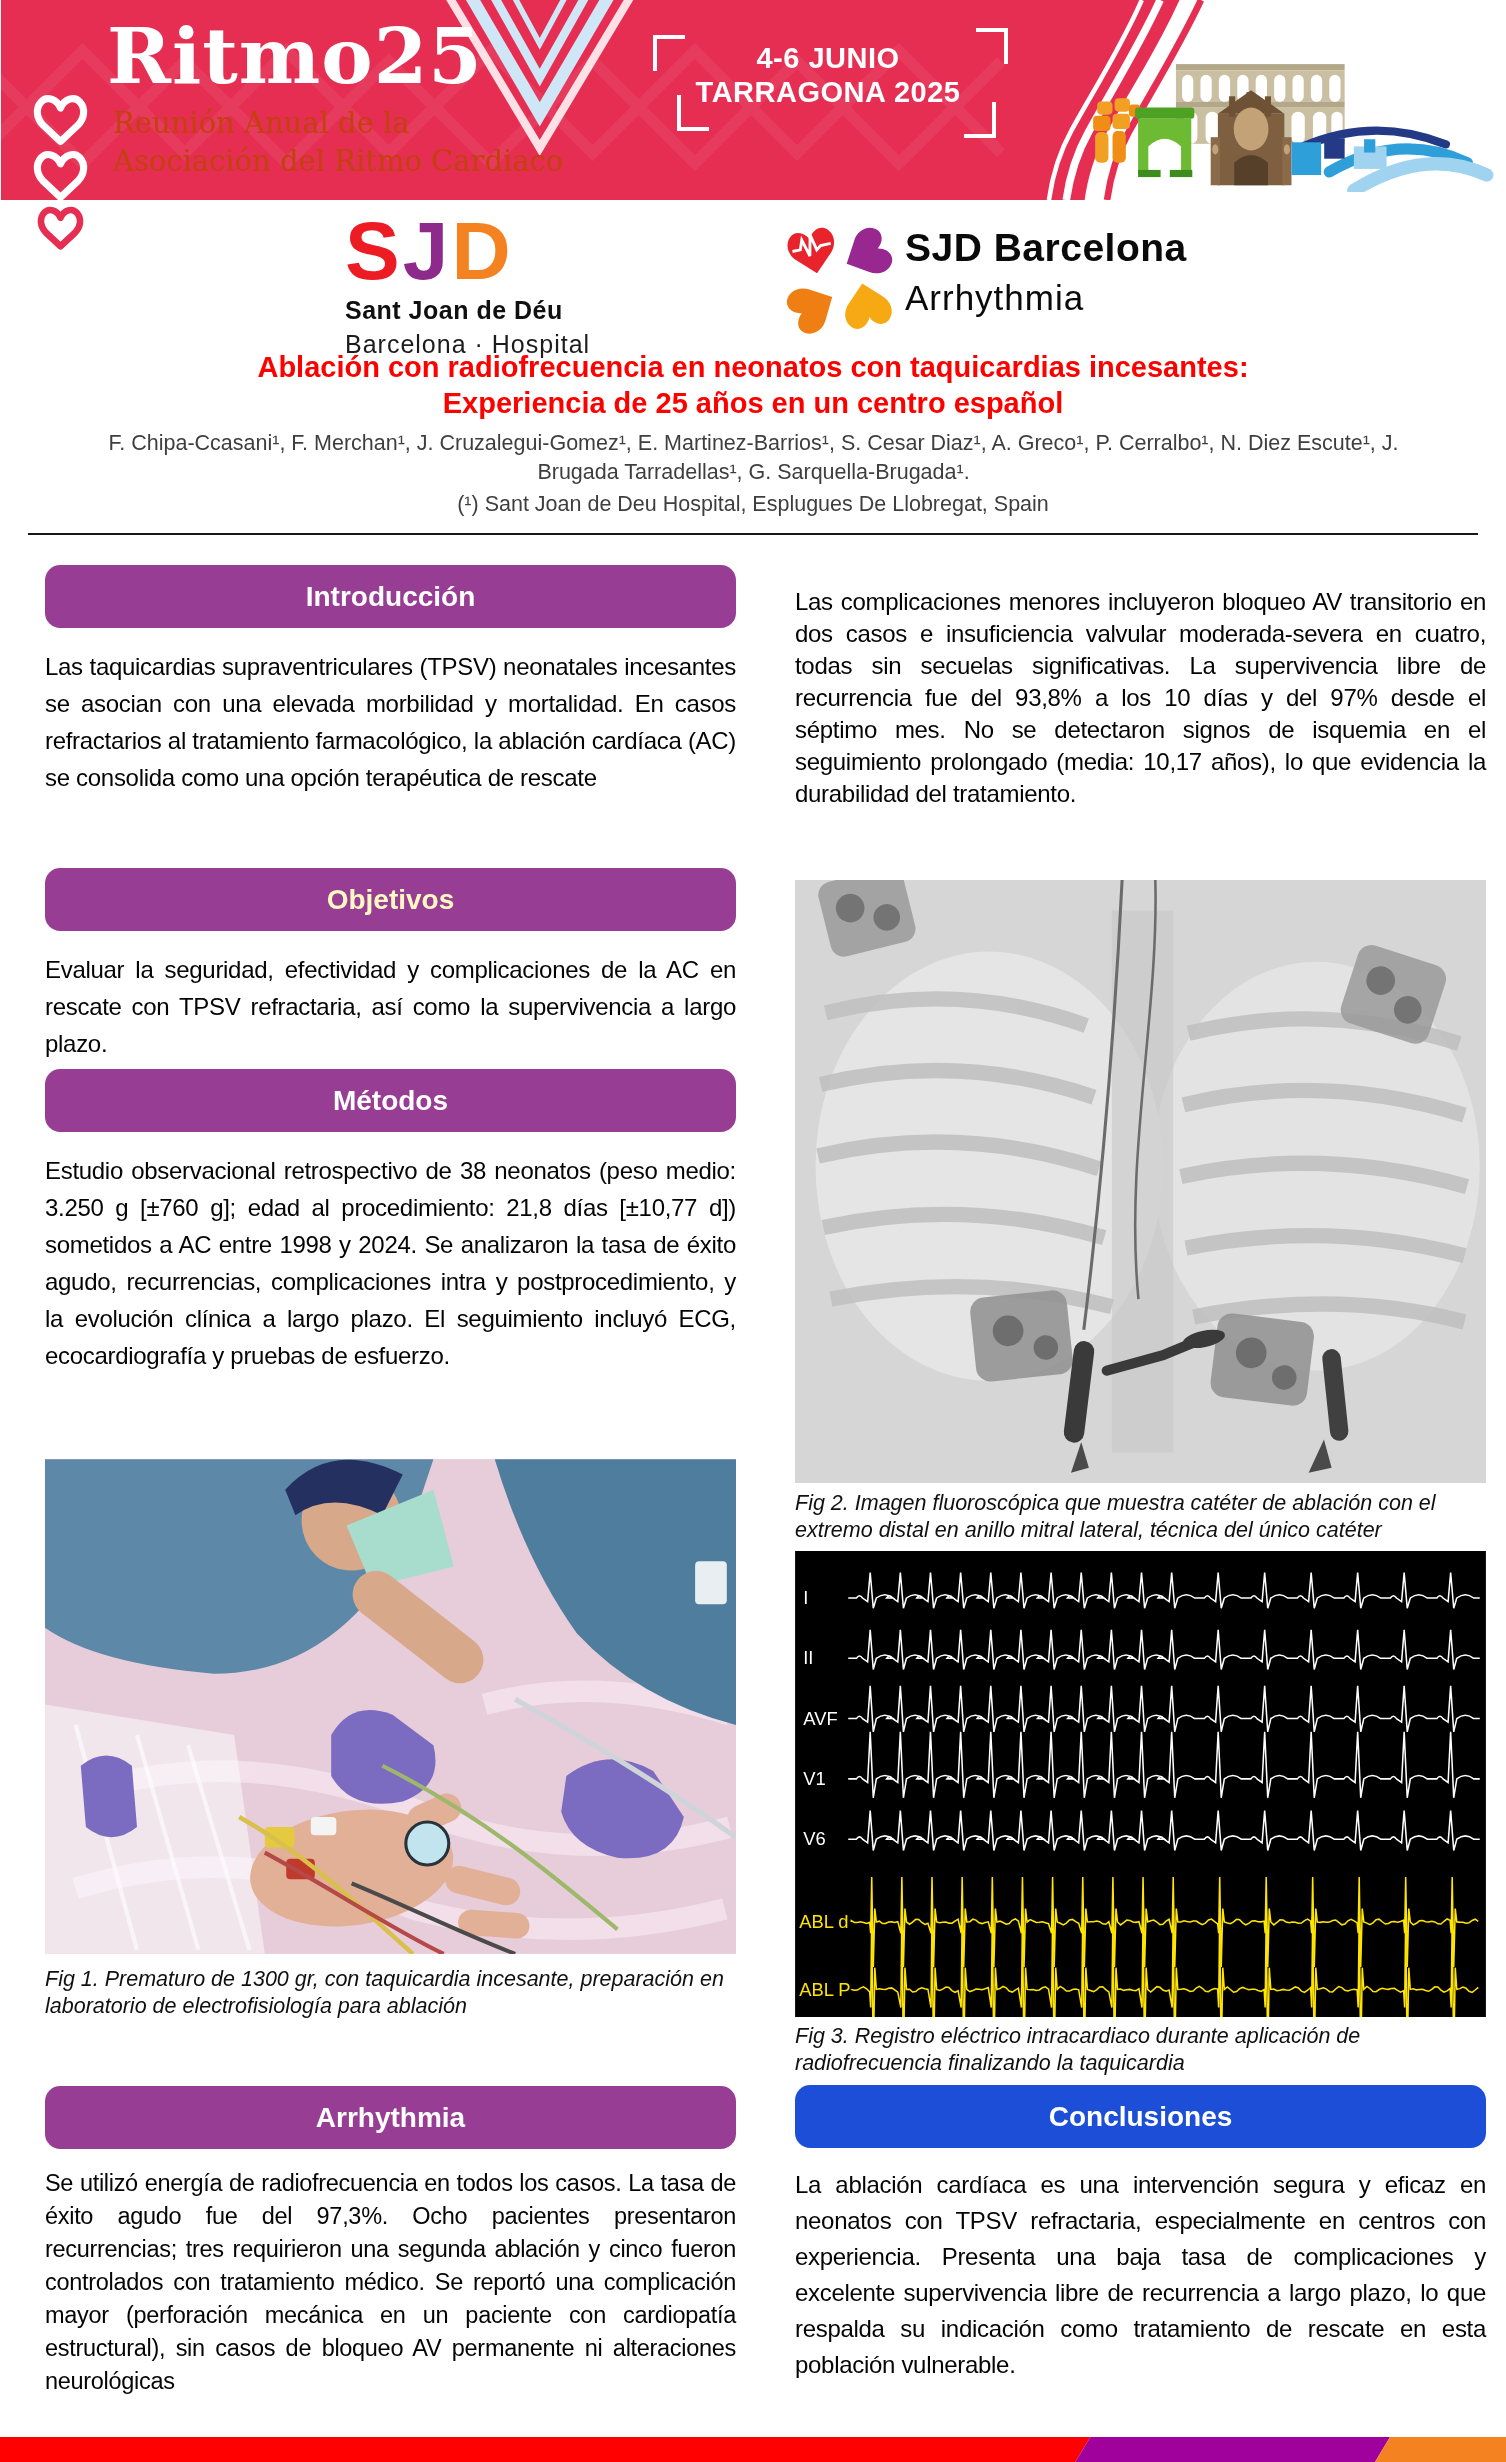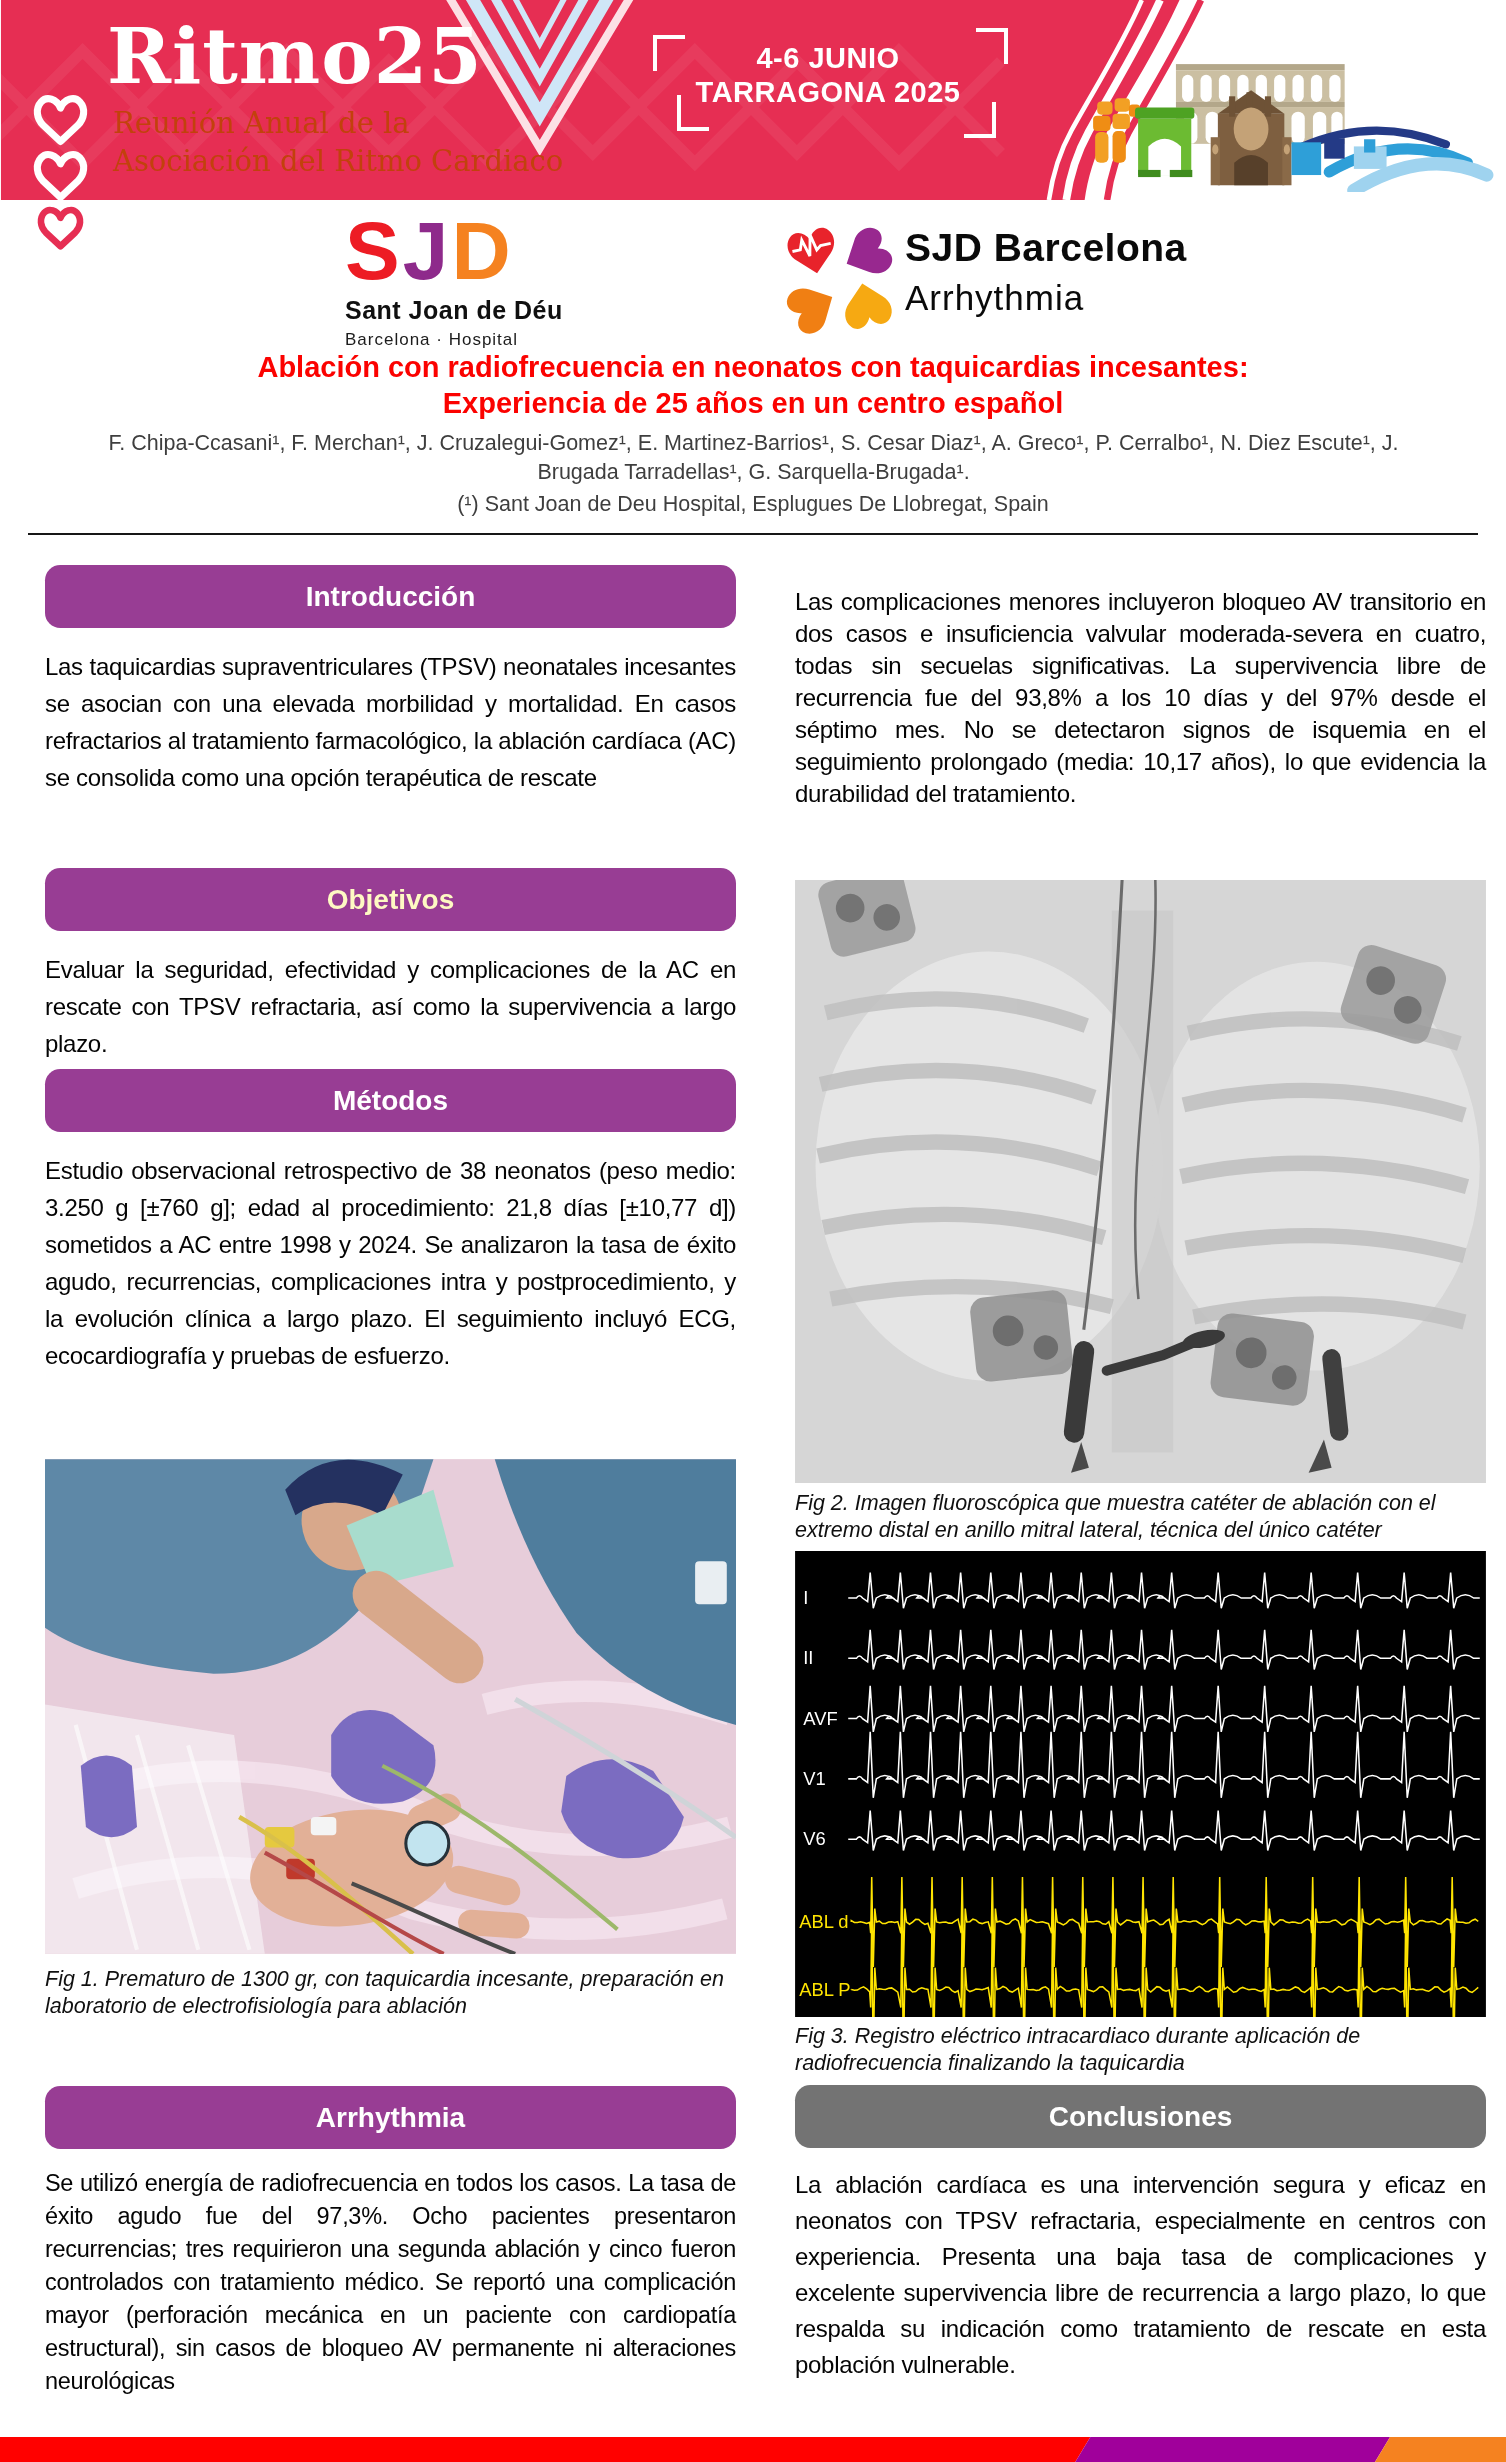--- a/index.html
+++ b/index.html
@@ -19,21 +19,21 @@
   .corner{position:absolute;width:28px;height:32px;border:0 solid #fff;}
   .c-tl{left:8.2px;top:-6.1px;border-top-width:4.6px;border-left-width:4.6px;}
   .c-tr{right:3.1px;top:-13.3px;border-top-width:4.6px;border-right-width:4.6px;}
   .c-bl{left:32px;bottom:-13.3px;border-bottom-width:4.6px;border-left-width:4.6px;}
   .c-br{right:15.3px;bottom:-20.4px;border-bottom-width:4.6px;border-right-width:4.6px;}
 
   
   .logo-sjd{left:345px;top:212px;width:286px;}
   .sjd-letters{font-size:82px;font-weight:bold;letter-spacing:3.1px;line-height:77px;}
   .sjd-name{font-size:25px;font-weight:bold;color:#101010;margin-top:7.2px;letter-spacing:0.5px;}
-  .sjd-subname{font-size:17px;color:#1c1c1c;margin-top:5.1px;letter-spacing:1px;}
+  .sjd-subname{font-size:25px;color:#1c1c1c;margin-top:5.1px;letter-spacing:1px;}
   .logo-arr{left:781px;top:215px;width:562px;height:143px;}
   .arr-text{position:absolute;left:124px;top:11.2px;}
   .arr-title{font-size:39px;font-weight:bold;color:#0a0a0a;letter-spacing:0.5px;}
   .arr-sub{font-size:35px;color:#0a0a0a;margin-top:8.2px;letter-spacing:1px;}
 
   
   .main-title{left:0;width:1506px;text-align:center;font-weight:bold;font-size:29px;}
   .t1{top:351px;} .t2{top:387px;}
   .authors{left:84px;top:429px;width:1339px;text-align:center;font-size:21.5px;color:#3e3e3e;line-height:29px;}
   .affil{left:0;top:492px;width:1506px;text-align:center;font-size:21.5px;color:#3e3e3e;}
@@ -340,21 +340,21 @@
       <path d="M104 446 L120 446 Q126 437 132 446 L142 453 L147 354 L153 483 L159 446 Q176 433 192 446 L179 446 Q185 437 191 446 L201 453 L206 354 L212 483 L218 446 Q235 433 251 446 L238 446 Q244 437 250 446 L260 453 L265 354 L271 483 L277 446 Q294 433 310 446 L297 446 Q303 437 309 446 L319 453 L324 354 L330 483 L336 446 Q353 433 369 446 L356 446 Q362 437 368 446 L378 453 L383 354 L389 483 L395 446 Q412 433 428 446 L415 446 Q421 437 427 446 L437 453 L442 354 L448 483 L454 446 Q471 433 487 446 L474 446 Q480 437 486 446 L496 453 L501 354 L507 483 L513 446 Q530 433 546 446 L533 446 Q539 437 545 446 L555 453 L560 354 L566 483 L572 446 Q589 433 605 446 L592 446 Q598 437 604 446 L614 453 L619 354 L625 483 L631 446 Q648 433 664 446 L651 446 Q657 437 663 446 L673 453 L678 354 L684 483 L690 446 Q707 433 723 446 L710 446 Q716 437 722 446 L732 453 L737 354 L743 483 L749 446 Q766 433 782 446 L801 446 Q807 437 813 446 L823 453 L828 354 L834 483 L840 446 Q857 433 873 446 L892 446 Q898 437 904 446 L914 453 L919 354 L925 483 L931 446 Q948 433 964 446 L983 446 Q989 437 995 446 L1005 453 L1010 354 L1016 483 L1022 446 Q1039 433 1055 446 L1074 446 Q1080 437 1086 446 L1096 453 L1101 354 L1107 483 L1113 446 Q1130 433 1146 446 L1165 446 Q1171 437 1177 446 L1187 453 L1192 354 L1198 483 L1204 446 Q1221 433 1237 446 L1256 446 Q1262 437 1268 446 L1278 453 L1283 354 L1289 483 L1295 446 Q1312 433 1328 446 L1340 446" stroke="#ffffff" stroke-width="3" fill="none"></path>
       <text x="16" y="576" fill="#ffffff" font-size="36" font-family="&quot;Liberation Sans&quot;,sans-serif">V6</text>
       <path d="M104 564 L120 564 Q126 555 132 564 L142 571 L147 508 L153 586 L159 564 Q176 551 192 564 L179 564 Q185 555 191 564 L201 571 L206 508 L212 586 L218 564 Q235 551 251 564 L238 564 Q244 555 250 564 L260 571 L265 508 L271 586 L277 564 Q294 551 310 564 L297 564 Q303 555 309 564 L319 571 L324 508 L330 586 L336 564 Q353 551 369 564 L356 564 Q362 555 368 564 L378 571 L383 508 L389 586 L395 564 Q412 551 428 564 L415 564 Q421 555 427 564 L437 571 L442 508 L448 586 L454 564 Q471 551 487 564 L474 564 Q480 555 486 564 L496 571 L501 508 L507 586 L513 564 Q530 551 546 564 L533 564 Q539 555 545 564 L555 571 L560 508 L566 586 L572 564 Q589 551 605 564 L592 564 Q598 555 604 564 L614 571 L619 508 L625 586 L631 564 Q648 551 664 564 L651 564 Q657 555 663 564 L673 571 L678 508 L684 586 L690 564 Q707 551 723 564 L710 564 Q716 555 722 564 L732 571 L737 508 L743 586 L749 564 Q766 551 782 564 L801 564 Q807 555 813 564 L823 571 L828 508 L834 586 L840 564 Q857 551 873 564 L892 564 Q898 555 904 564 L914 571 L919 508 L925 586 L931 564 Q948 551 964 564 L983 564 Q989 555 995 564 L1005 571 L1010 508 L1016 586 L1022 564 Q1039 551 1055 564 L1074 564 Q1080 555 1086 564 L1096 571 L1101 508 L1107 586 L1113 564 Q1130 551 1146 564 L1165 564 Q1171 555 1177 564 L1187 571 L1192 508 L1198 586 L1204 564 Q1221 551 1237 564 L1256 564 Q1262 555 1268 564 L1278 571 L1283 508 L1289 586 L1295 564 Q1312 551 1328 564 L1340 564" stroke="#ffffff" stroke-width="3" fill="none"></path>
       <text x="8" y="738" fill="#ffe400" font-size="36" font-family="&quot;Liberation Sans&quot;,sans-serif">ABL d</text>
       <path d="M110 726 L110 723.5 L116 727.0 L122 727.1 L128 725.8 L134 727.1 L140 729.1 L146 726.9 L148 748 L150 638 L153 814 L156 699.6 L159 726 L165 724.5 L171 729.1 L177 728.8 L183 726.1 L189 725.8 L195 727.0 L201 725.4 L207 748 L209 638 L212 814 L215 699.6 L218 726 L224 730.4 L230 726.4 L236 720.9 L242 721.1 L248 727.0 L254 730.9 L260 728.7 L266 748 L268 638 L271 814 L274 699.6 L277 726 L283 727.6 L289 726.4 L295 726.1 L301 728.3 L307 728.5 L313 724.2 L319 720.5 L325 748 L327 638 L330 814 L333 699.6 L336 726 L342 725.4 L348 720.6 L354 722.3 L360 727.5 L366 729.2 L372 726.9 L378 725.8 L384 748 L386 638 L389 814 L392 699.6 L395 726 L401 724.4 L407 727.1 L413 730.5 L419 728.9 L425 722.8 L431 720.1 L437 724.2 L443 748 L445 638 L448 814 L451 699.6 L454 726 L460 721.5 L466 724.1 L472 727.1 L478 726.6 L484 725.7 L490 727.6 L496 729.4 L502 748 L504 638 L507 814 L510 699.6 L513 726 L519 728.5 L525 731.8 L531 728.3 L537 722.0 L543 721.0 L549 725.4 L555 728.8 L561 748 L563 638 L566 814 L569 699.6 L572 726 L578 725.6 L584 725.6 L590 724.1 L596 725.4 L602 729.7 L608 730.6 L614 725.5 L620 748 L622 638 L625 814 L628 699.6 L631 726 L637 731.7 L643 727.1 L649 722.3 L655 722.9 L661 726.1 L667 726.8 L673 725.5 L679 748 L681 638 L684 814 L687 699.6 L690 726 L696 723.6 L702 722.2 L708 726.1 L714 731.2 L720 730.6 L726 724.5 L732 720.7 L738 748 L740 638 L743 814 L746 699.6 L749 726 L755 726.1 L761 723.7 L767 725.1 L773 725.9 L779 724.2 L785 724.1 L791 728.0 L797 731.2 L803 728.2 L809 722.0 L815 720.4 L821 725.2 L827 729.7 L829 748 L831 638 L834 814 L837 699.6 L840 726 L846 728.1 L852 729.5 L858 725.9 L864 720.9 L870 721.5 L876 727.6 L882 731.5 L888 728.7 L894 724.1 L900 723.5 L906 725.6 L912 725.8 L918 724.3 L920 748 L922 638 L925 814 L928 699.6 L931 726 L937 731.8 L943 727.0 L949 721.8 L955 722.3 L961 726.2 L967 727.6 L973 726.1 L979 726.4 L985 728.7 L991 728.0 L997 723.3 L1003 720.4 L1009 724.3 L1011 748 L1013 638 L1016 814 L1019 699.6 L1022 726 L1028 726.8 L1034 725.5 L1040 726.7 L1046 726.3 L1052 723.1 L1058 722.1 L1064 726.7 L1070 731.6 L1076 730.1 L1082 723.8 L1088 720.9 L1094 724.0 L1100 727.8 L1102 748 L1104 638 L1107 814 L1110 699.6 L1113 726 L1119 728.2 L1125 731.1 L1131 727.8 L1137 721.7 L1143 720.5 L1149 725.6 L1155 730.0 L1161 728.9 L1167 725.6 L1173 725.2 L1179 726.4 L1185 725.1 L1191 722.5 L1193 748 L1195 638 L1198 814 L1201 699.6 L1204 726 L1210 731.6 L1216 728.5 L1222 723.7 L1228 723.3 L1234 725.6 L1240 725.9 L1246 724.5 L1252 725.9 L1258 729.7 L1264 730.0 L1270 724.7 L1276 720.1 L1282 722.5 L1284 748 L1286 638 L1289 814 L1292 699.6 L1295 726 L1301 726.3 L1307 726.4 L1313 728.5 L1319 727.7 L1325 723.1 L1331 720.6 L1337 724.7" stroke="#ffe400" stroke-width="3" fill="none"></path>
       <text x="8" y="870" fill="#ffe400" font-size="36" font-family="&quot;Liberation Sans&quot;,sans-serif">ABL P</text>
       <path d="M110 858 L110 858.1 L116 859.7 L122 859.3 L128 855.4 L134 853.0 L140 856.8 L146 862.8 L148 893.5 L150 716 L153 1000 L156 815.4 L159 858 L165 856.6 L171 857.7 L177 858.0 L183 855.7 L189 855.0 L195 859.1 L201 863.4 L207 893.5 L209 716 L212 1000 L215 815.4 L218 858 L224 857.6 L230 863.0 L236 862.2 L242 857.2 L248 855.0 L254 856.9 L260 858.1 L266 893.5 L268 716 L271 1000 L274 815.4 L277 858 L283 859.9 L289 857.5 L295 853.5 L301 854.4 L307 860.3 L313 864.0 L319 860.6 L325 893.5 L327 716 L330 1000 L333 815.4 L336 858 L342 862.2 L348 860.3 L354 857.3 L360 857.5 L366 858.5 L372 856.6 L378 854.4 L384 893.5 L386 716 L389 1000 L392 815.4 L395 858 L401 856.3 L407 852.2 L413 854.8 L419 861.2 L425 863.2 L431 859.3 L437 855.6 L443 893.5 L445 716 L448 1000 L451 815.4 L454 858 L460 858.5 L466 858.3 L472 860.1 L478 859.1 L484 854.8 L490 853.0 L496 857.5 L502 893.5 L504 716 L507 1000 L510 815.4 L513 858 L519 852.1 L525 856.0 L531 861.1 L537 861.3 L543 858.3 L549 857.4 L555 858.7 L561 893.5 L563 716 L566 1000 L569 815.4 L572 858 L578 860.1 L584 862.2 L590 858.8 L596 853.2 L602 852.8 L608 858.5 L614 863.0 L620 893.5 L622 716 L625 1000 L628 815.4 L631 858 L637 857.3 L643 859.9 L649 858.9 L655 858.0 L661 859.8 L667 860.4 L673 856.6 L679 893.5 L681 716 L684 1000 L687 815.4 L690 858 L696 863.1 L702 857.9 L708 852.6 L714 853.9 L720 859.3 L726 861.5 L732 859.3 L738 893.5 L740 716 L743 1000 L746 815.4 L749 858 L755 857.8 L761 856.7 L767 858.7 L773 862.1 L779 861.1 L785 855.3 L791 852.0 L797 855.8 L803 861.7 L809 862.4 L815 858.5 L821 856.2 L827 857.4 L829 893.5 L831 716 L834 1000 L837 815.4 L840 858 L846 853.1 L852 858.2 L858 863.5 L864 862.2 L870 856.6 L876 854.1 L882 856.5 L888 858.7 L894 857.8 L900 857.5 L906 860.2 L912 861.9 L918 858.4 L920 893.5 L922 716 L925 1000 L928 815.4 L931 858 L937 857.3 L943 860.6 L949 859.6 L955 858.0 L961 859.0 L967 859.8 L973 856.7 L979 853.2 L985 855.2 L991 861.3 L997 863.9 L1003 859.6 L1009 854.3 L1011 893.5 L1013 716 L1016 1000 L1019 815.4 L1022 858 L1028 856.6 L1034 854.8 L1040 857.5 L1046 862.5 L1052 862.9 L1058 857.2 L1064 852.5 L1070 854.5 L1076 859.7 L1082 861.2 L1088 858.9 L1094 857.8 L1100 859.1 L1102 893.5 L1104 716 L1107 1000 L1110 815.4 L1113 858 L1119 852.1 L1125 856.2 L1131 862.0 L1137 862.4 L1143 858.2 L1149 855.9 L1155 857.2 L1161 857.9 L1167 856.1 L1173 855.9 L1179 859.9 L1185 863.3 L1191 860.4 L1193 893.5 L1195 716 L1198 1000 L1201 815.4 L1204 858 L1210 856.6 L1216 858.9 L1222 858.0 L1228 857.6 L1234 860.2 L1240 861.7 L1246 858.0 L1252 852.9 L1258 853.4 L1264 859.4 L1270 863.4 L1276 860.8 L1282 856.2 L1284 893.5 L1286 716 L1289 1000 L1292 815.4 L1295 858 L1301 856.5 L1307 853.3 L1313 855.6 L1319 861.7 L1325 863.8 L1331 859.2 L1337 854.0" stroke="#ffe400" stroke-width="3" fill="none"></path>
     </svg>
   <div class="abs caption w-right" style="top:2023px;width:644px;">Fig 3. Registro eléctrico intracardiaco durante aplicación de radiofrecuencia finalizando la taquicardia</div>
 
-  <div class="abs sec-head w-right" style="top: 2085px; background: #737373; color: rgb(255, 255, 255);">Conclusiones</div>
+  <div class="abs sec-head w-right" style="top: 2085px; background: #1d4ed8; color: rgb(255, 255, 255);">Conclusiones</div>
   <div class="abs body-text c-body w-right" style="top:2167px;">La ablación cardíaca es una intervención segura y eficaz en neonatos con TPSV refractaria, especialmente en centros con experiencia. Presenta una baja tasa de complicaciones y excelente supervivencia libre de recurrencia a largo plazo, lo que respalda su indicación como tratamiento de rescate en esta población vulnerable.</div>
 
   <div class="abs footer-bar">
     <div class="footer-seg seg-red" style="background: rgb(255, 1, 0);"></div>
     <div class="footer-seg seg-purple" style="background: rgb(160, 0, 155);"></div>
     <div class="footer-seg seg-orange" style="background: rgb(245, 130, 32);"></div>
   </div>
 
 </div>
 

